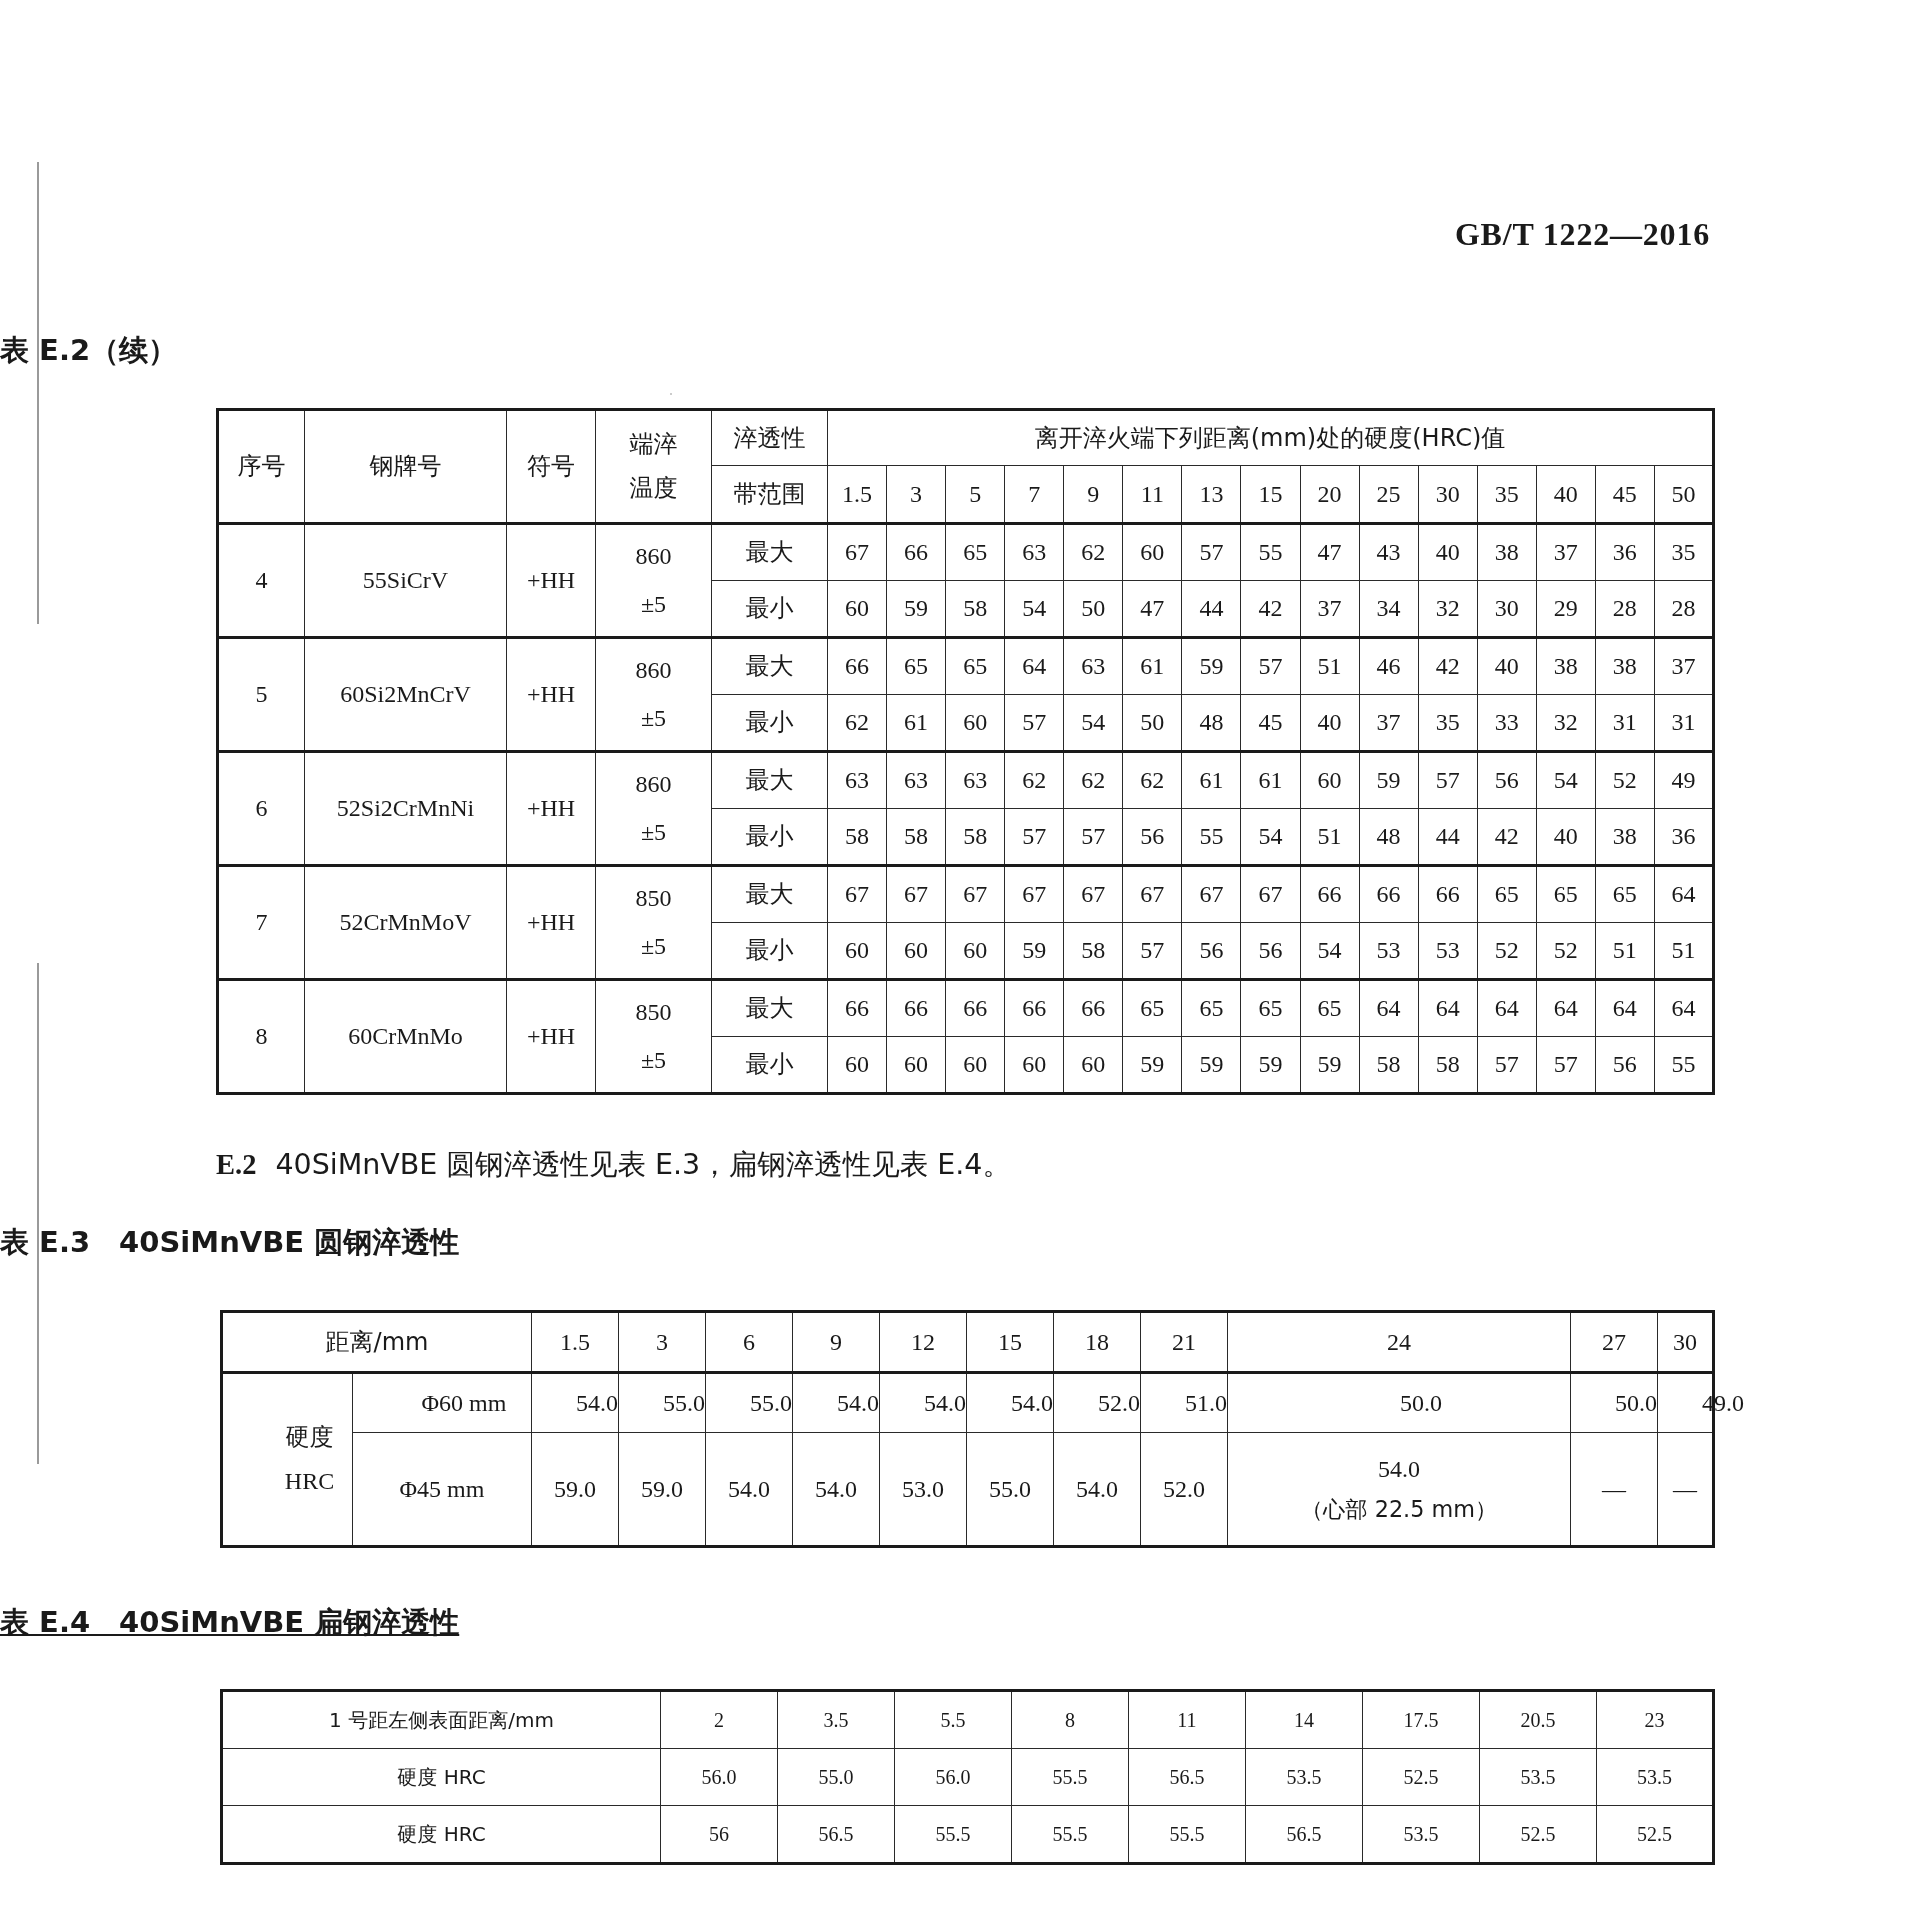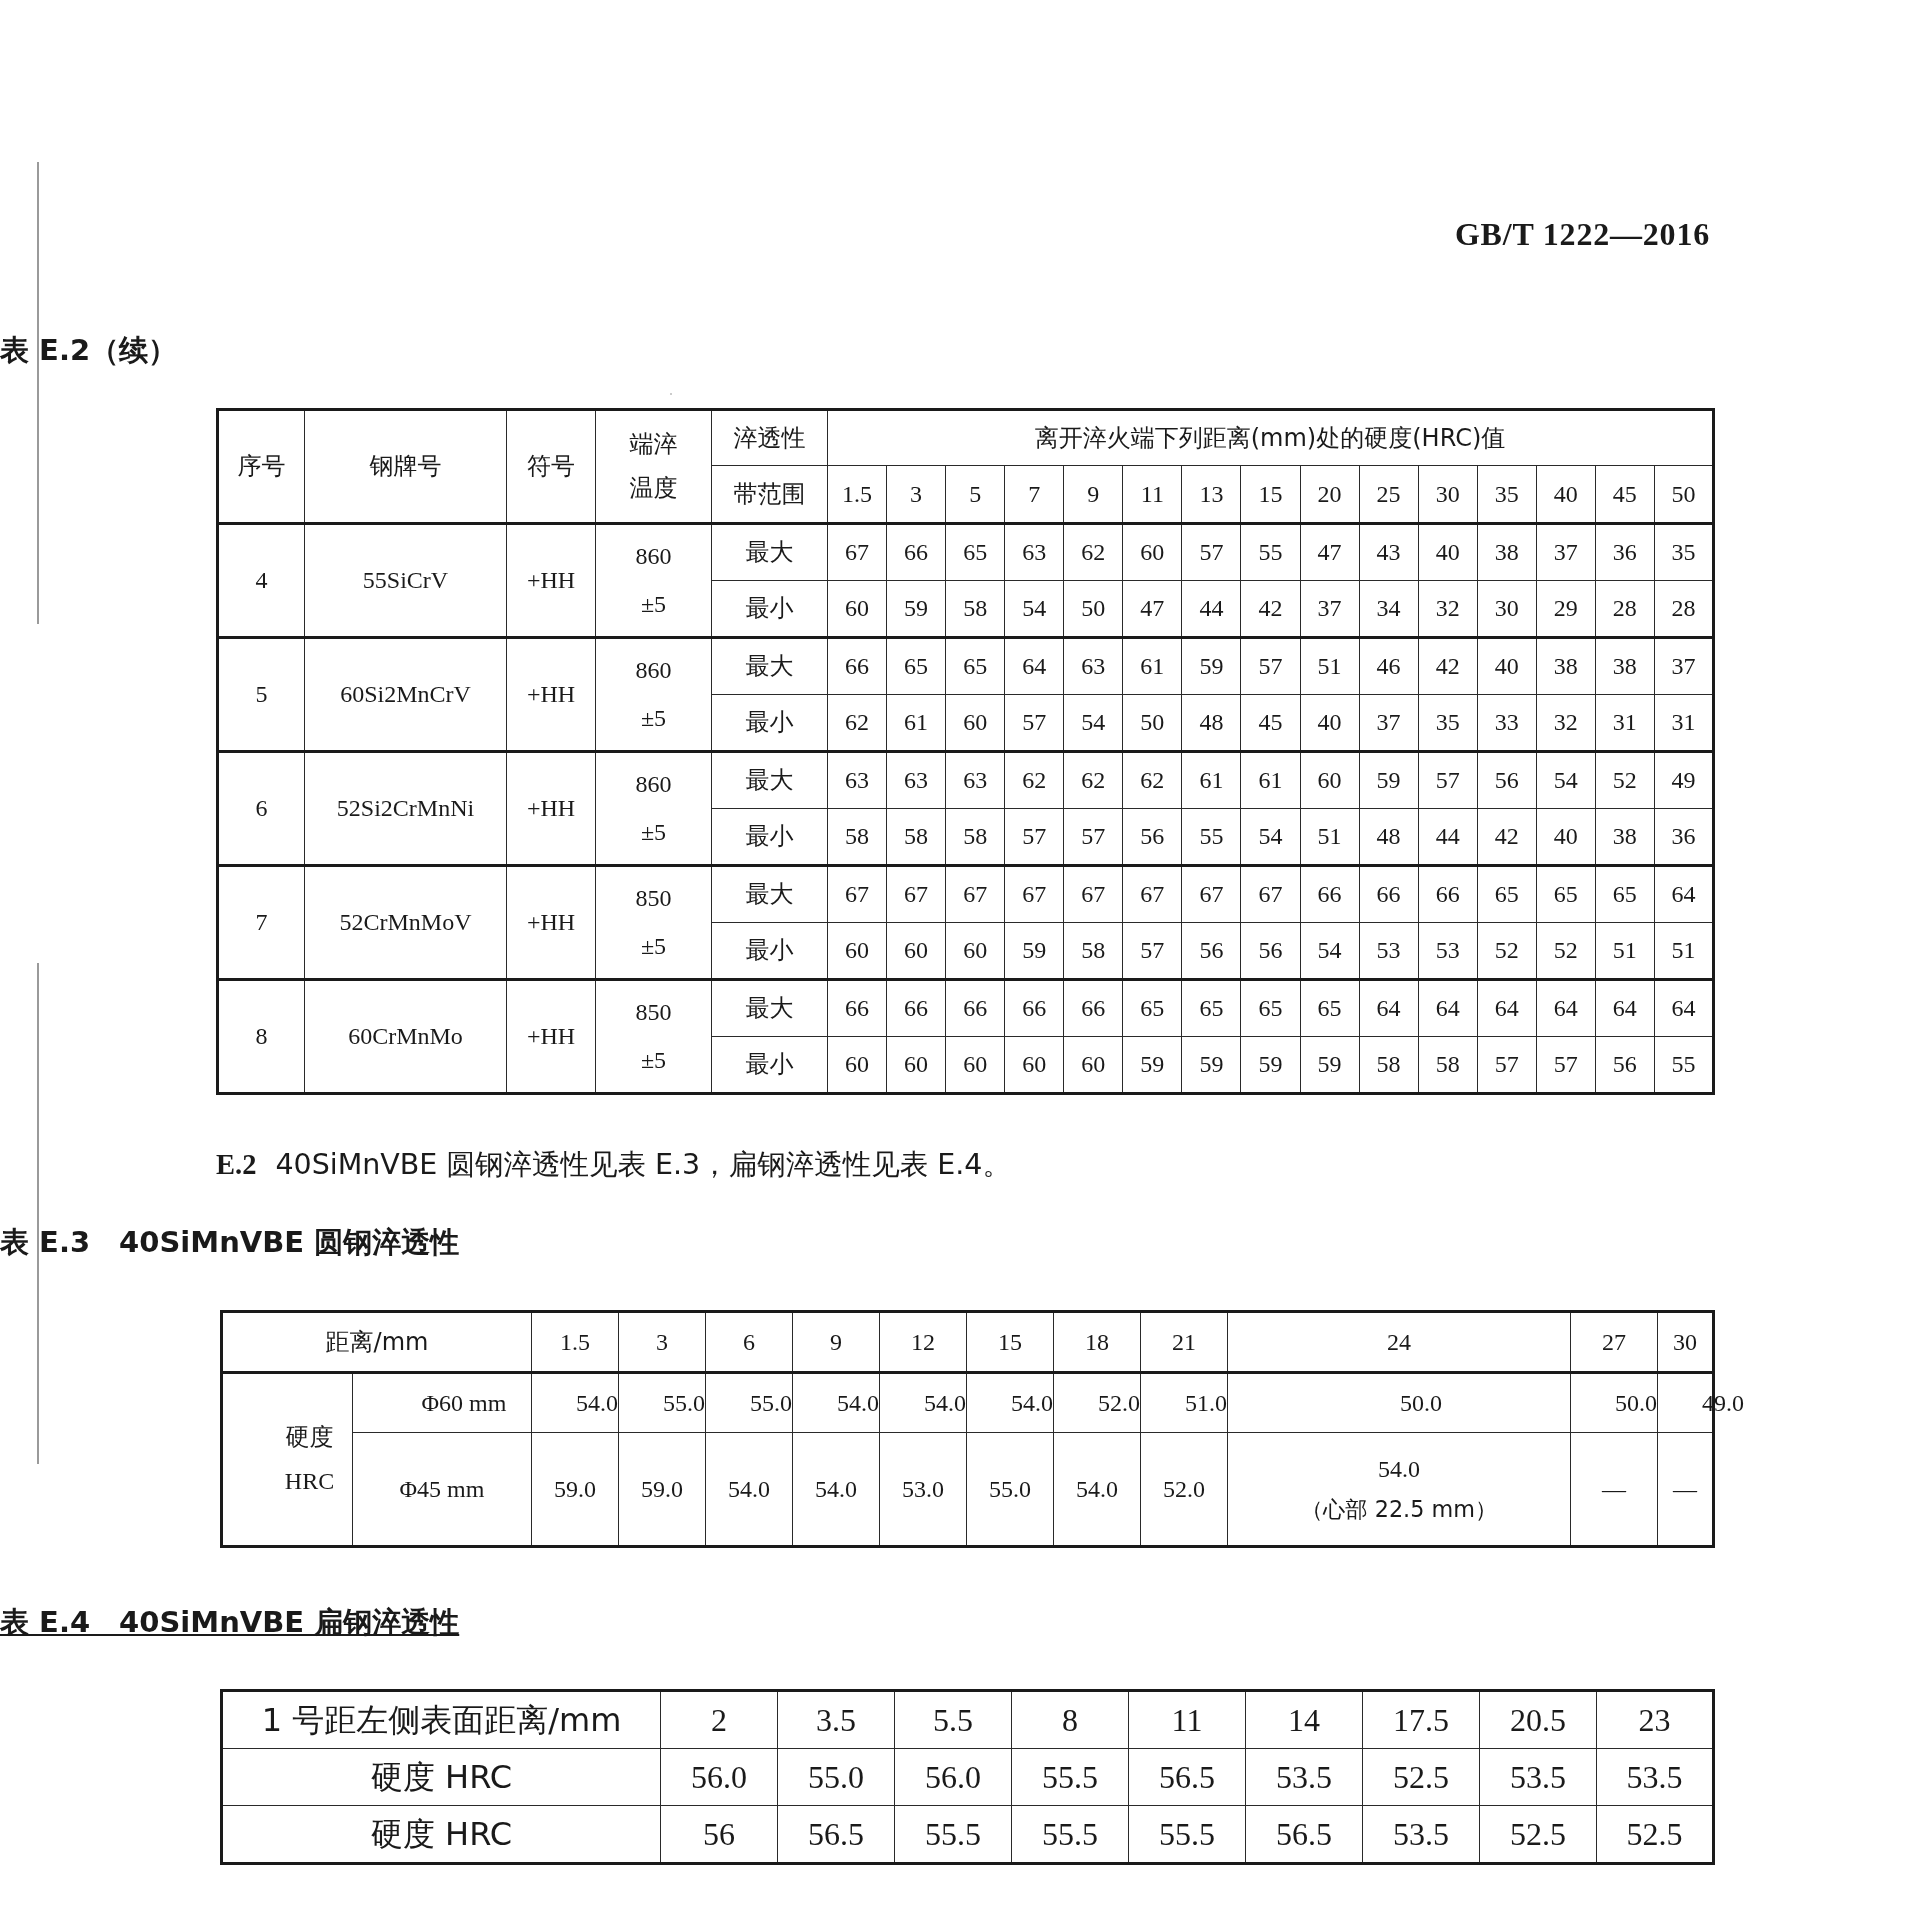--- a/index.html
+++ b/index.html
@@ -22,21 +22,21 @@
   #t2 tr.h1 td { height:54px; }
   #t2 tr.h2 td { height:56px; }
   #t2 tr.d td { height:55px; }
   #t2 tr.grp td { border-top:3.1px solid #1a1a1a; }
   #t2 tr.h2 td { border-bottom:3.1px solid #1a1a1a; }
   #t3 { left:220px; top:1310px; width:1495px; }
   #t3 tr.r1 td { height:58px; border-bottom:3.1px solid #1a1a1a;text-align:center; }
   #t3 tr.r2 td { height:58px;padding-left:44px; }
   #t3 tr.r3 td { height:112px; }
   #t4 { left:220px; top:1689px; width:1495px; }
-  #t4 td { height:56px; font-size:32px; }
+  #t4 td { height:56px; font-size:20px; }
   .speck { position:absolute; width:2.3px; height:2.3px; background:#bbb; border-radius:50%; }
 </style>
 </head>
 <body>
 
 <div class="scan-line" style="top:162px;height:462px;"></div>
 <div class="scan-line" style="top:963px;height:501px;"></div>
 <div class="speck" style="left:670px;top:393px;"></div>
 
 <div class="std-code">GB/T  1222—2016</div>

